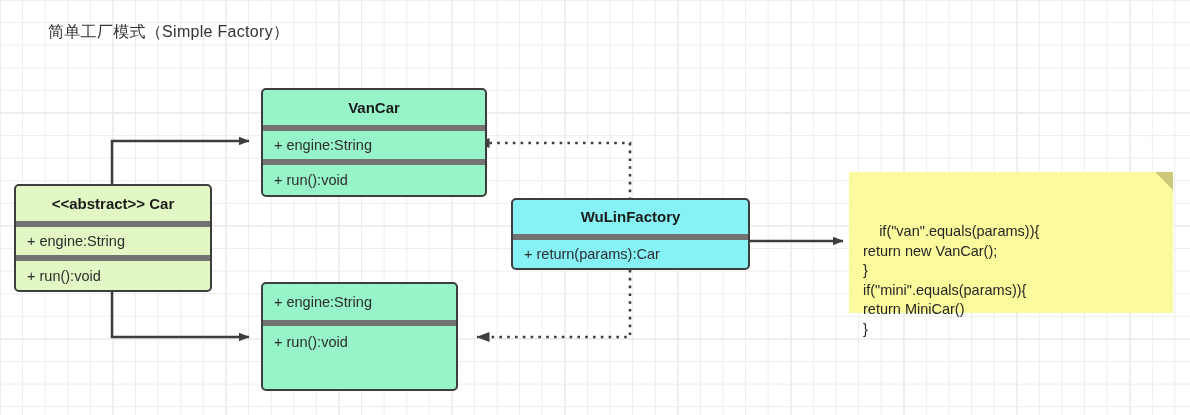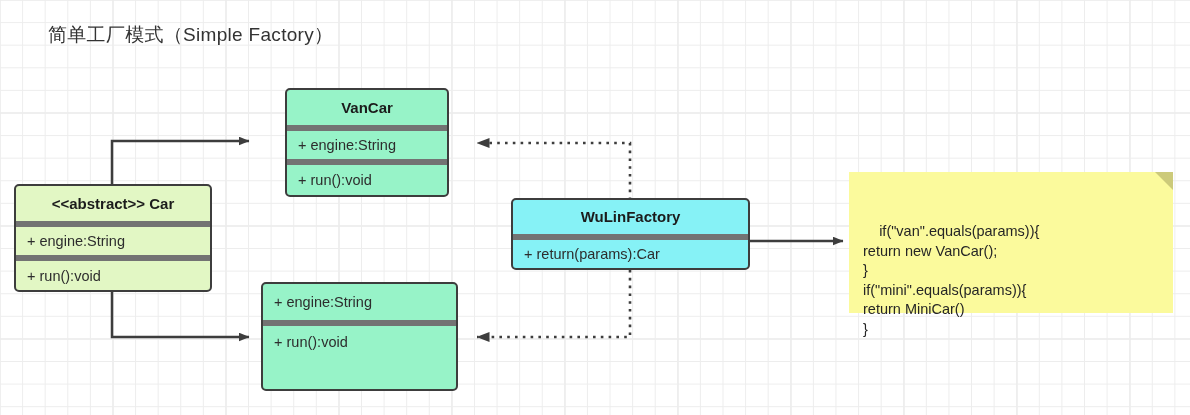--- a/index.html
+++ b/index.html
@@ -24,21 +24,21 @@
       113px 113px;
     background-position: -0.5px -0.5px, -0.5px -0.5px, -0.5px -0.5px, -0.5px -0.5px;
     overflow: hidden;
     font-family: "Liberation Sans", sans-serif;
   }
 
   .diagram-title {
     position: absolute;
     left: 48px;
     top: 22px;
-    font-size: 19px;
+    font-size: 16px;
     color: #333333;
     letter-spacing: 0.3px;
     white-space: nowrap;
   }
 
   
   .uml-class {
     position: absolute;
     box-sizing: border-box;
     border: 2px solid #3d3d3d;
@@ -132,21 +132,21 @@
 
     <path d="M750,241 L843,241" fill="none" stroke="#3d3d3d" stroke-width="2.5" marker-end="url(#solidArrow)"></path>
   </svg>
 
   <div class="uml-class cls-car" style="left:14px; top:184px; width:198px; height:108px;">
     <div class="uml-row uml-name" style="height:36px;">&lt;&lt;abstract&gt;&gt; Car</div>
     <div class="uml-row uml-member" style="height:36px;">+ engine:String</div>
     <div class="uml-row uml-member" style="height:36px;">+ run():void</div>
   </div>
 
-  <div class="uml-class cls-concrete" style="left:261px; top:88px; width:164px; height:109px;margin-left:24px;">
+  <div class="uml-class cls-concrete" style="left:261px; top:88px; width:226px; height:109px;">
     <div class="uml-row uml-name" style="height:36px;">VanCar</div>
     <div class="uml-row uml-member" style="height:36px;">+ engine:String</div>
     <div class="uml-row uml-member" style="height:37px;">+ run():void</div>
   </div>
 
   <div class="uml-class cls-concrete" style="left:261px; top:282px; width:197px; height:109px;">
     <div class="uml-row uml-member" style="height:36px;">+ engine:String</div>
     <div class="uml-row uml-member" style="height:37px;">+ run():void</div>
   </div>
 

